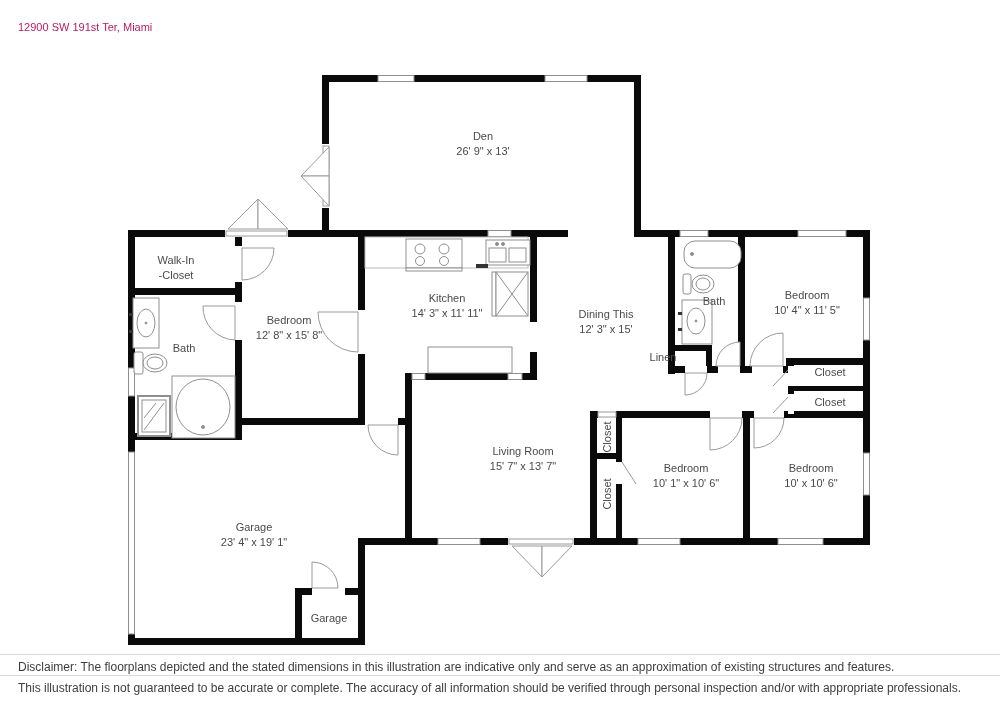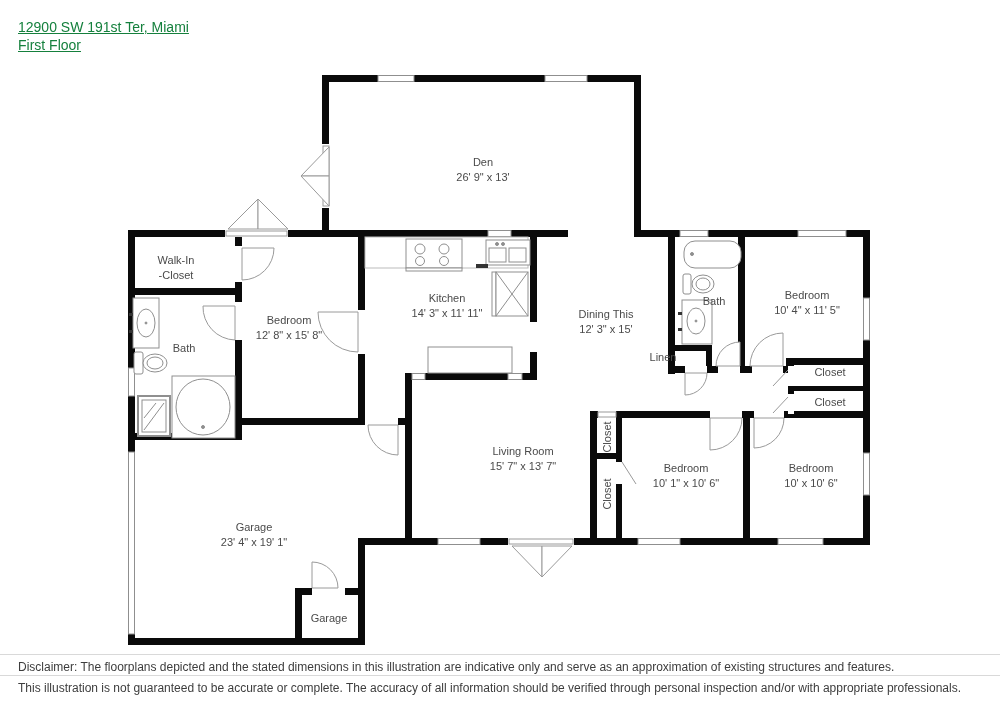--- a/index.html
+++ b/index.html
@@ -1,28 +1,27 @@
 <!DOCTYPE html>
 <html><head>
 <meta charset="utf-8">
 <style>
   html,body{margin:0;padding:0;background:#ffffff;}
   body{width:1000px;height:707px;position:relative;font-family:"Liberation Sans",sans-serif;overflow:hidden;}
-  .header{position:absolute;left:18px;top:18px;color:#15803d;font-size:14px;line-height:18px;text-decoration:underline;}
+  .header{position:absolute;left:18px;top:18px;color:#be185d;font-size:11px;line-height:18px;}
   .plan-svg{position:absolute;left:0;top:0;}
   .lbl{position:absolute;transform:translate(-50%,-50%);text-align:center;font-size:11px;color:#4a4a4a;line-height:15px;white-space:nowrap;}
   .lbl.vert{transform:translate(-50%,-50%) rotate(-90deg);}
   .footer-line{position:absolute;left:0;width:1000px;border-top:1px solid #d9d9d9;color:#3d3d3d;font-size:12px;padding:5px 0 0 18px;box-sizing:border-box;}
 </style>
 </head>
 <body>
 
 <div class="header">
   <div>12900 SW 191st Ter, Miami</div>
-  <div>First Floor</div>
 </div>
 
 <svg class="plan-svg" width="1000" height="707" viewBox="0 0 1000 707">
 
   <g fill="#0a0a0a">
     <rect x="322" y="75" width="319" height="7"></rect>
     <rect x="322" y="75" width="7" height="162"></rect>
     <rect x="634" y="75" width="7" height="162"></rect>
     <rect x="128" y="230" width="97" height="7"></rect>
     <rect x="288" y="230" width="200" height="7"></rect>
@@ -204,21 +203,21 @@
     <g>
       <rect x="682" y="300" width="30" height="44"></rect>
       <ellipse cx="696" cy="321" rx="9" ry="13"></ellipse>
       <circle cx="696" cy="321" r="1" fill="#8f8f8f"></circle>
       <rect x="678" y="312" width="4" height="3" fill="#333333" stroke="none"></rect>
       <rect x="678" y="328" width="4" height="3" fill="#333333" stroke="none"></rect>
     </g>
   </g>
 </svg>
 
-<div class="lbl" style="left:483px;top:170px">
+<div class="lbl" style="left:483px;top:144px">
   <div>Den</div>
   <div>26' 9" x 13'</div>
 </div>
 <div class="lbl" style="left:176px;top:268px">
   <div>Walk-In</div>
   <div>-Closet</div>
 </div>
 <div class="lbl" style="left:184px;top:348px">
   <div>Bath</div>
 </div>

